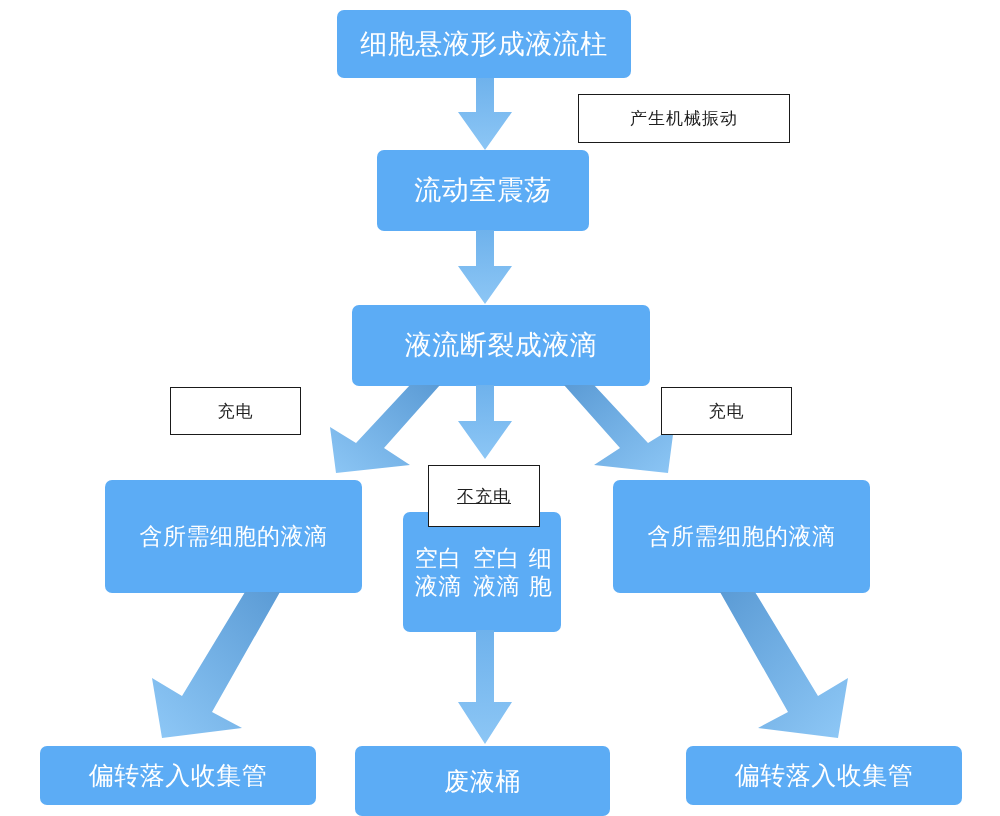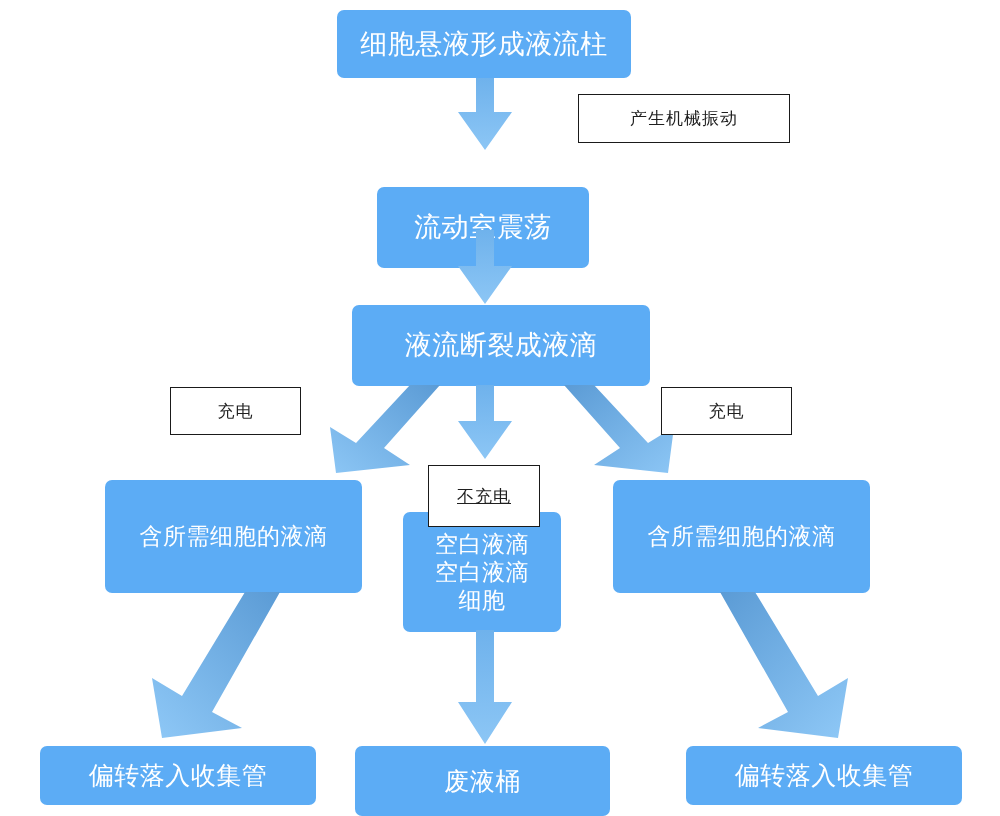--- a/index.html
+++ b/index.html
@@ -155,33 +155,33 @@
         </linearGradient>
       </defs>
       <polygon points="5,0 40,0 103,104 133,86 123,146 43,136 73,120" fill="url(#gA8)"></polygon>
     </svg>
   </div>
 
   <div class="pbox" style="left:337px; top:10px; width:294px; height:68px; font-size:27px;">
     <span>细胞悬液形成液流柱</span>
   </div>
 
-  <div class="pbox" style="left:377px; top:150px; width:212px; height:81px; font-size:27px;margin-top:37px;">
+  <div class="pbox" style="left:377px; top:150px; width:212px; height:81px; font-size:27px;">
     <span>流动室震荡</span>
   </div>
 
   <div class="pbox" style="left:352px; top:305px; width:298px; height:81px; font-size:27px;">
     <span>液流断裂成液滴</span>
   </div>
 
   <div class="pbox" style="left:105px; top:480px; width:257px; height:113px; font-size:23px;">
     <span>含所需细胞的液滴</span>
   </div>
 
-  <div class="pbox" style="left:403px; top:512px; width:158px; height:120px; font-size:23px; flex-direction:column; justify-content:center;">
+  <div class="pbox" style="left:403px; top:512px; width:158px; height:120px; font-size:23px; flex-direction:row; justify-content:center;">
     <span>空白液滴</span>
     <span>空白液滴</span>
     <span>细胞</span>
   </div>
 
   <div class="pbox" style="left:613px; top:480px; width:257px; height:113px; font-size:23px;">
     <span>含所需细胞的液滴</span>
   </div>
 
   <div class="pbox" style="left:40px; top:746px; width:276px; height:59px; font-size:25px;">

